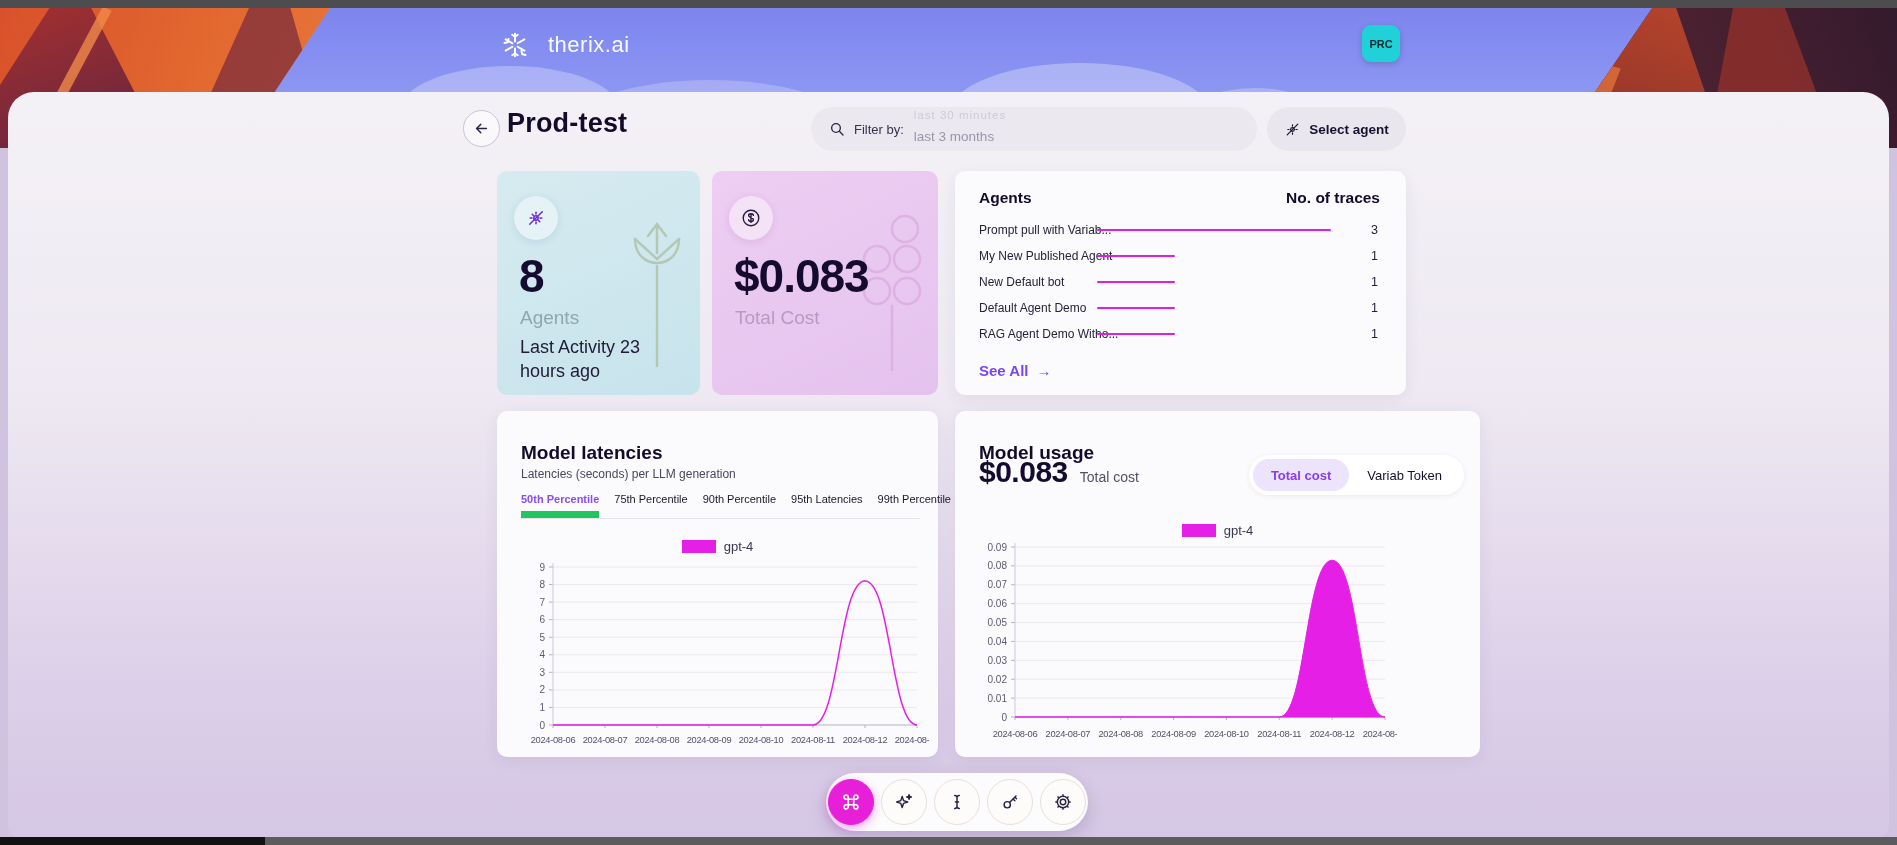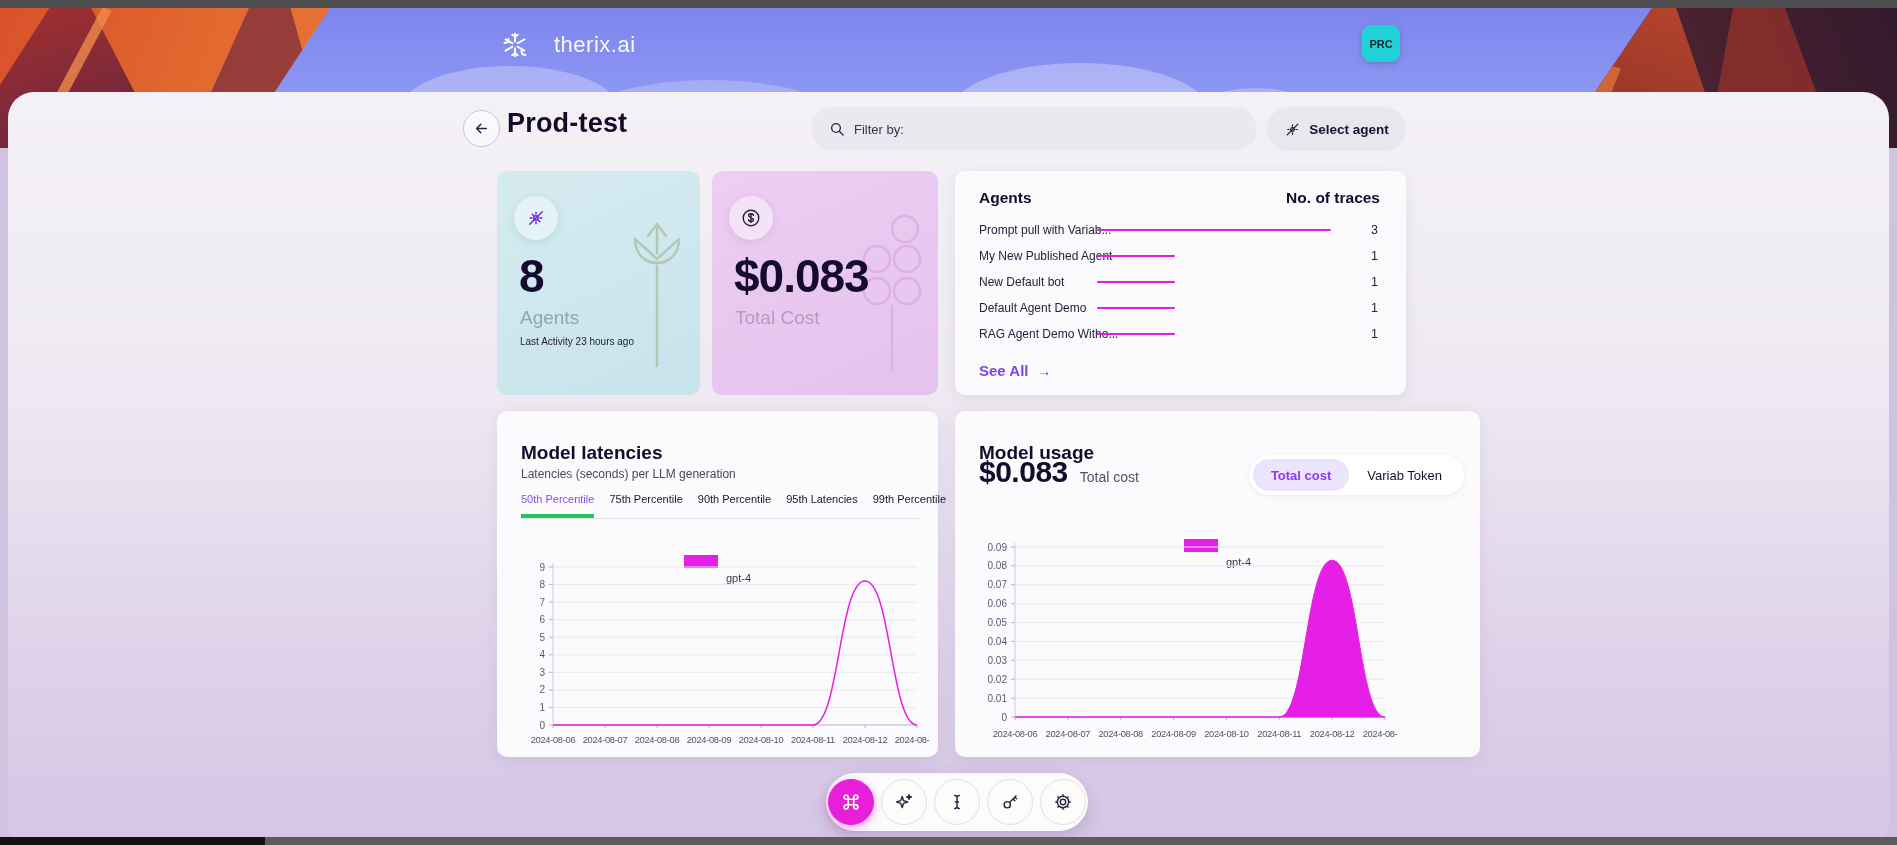--- a/index.html
+++ b/index.html
@@ -29,21 +29,21 @@
     clip-path:polygon(28% 0,100% 0,100% 100%,0 100%); }
   .rocks-right .slab1 { position:absolute; left:20px; top:0; width:160px; height:140px;
     background:linear-gradient(200deg,#b8452c,#8d3228); clip-path:polygon(30% 0,62% 0,92% 100%,0 100%,18% 40%); }
   .rocks-right .slab2 { position:absolute; left:150px; top:0; width:130px; height:140px;
     background:#8d2f2b; opacity:.85; clip-path:polygon(20% 0,60% 0,100% 100%,0 100%); }
   .rocks-right .hi { position:absolute; left:0px; top:55px; width:110px; height:90px;
     background:#d86a38; clip-path:polygon(40% 0,58% 6%,28% 100%,0 100%); opacity:.9;}
 
   
   .navbar { position:absolute; left:0; top:8px; width:100%; height:70px; z-index:5; }
-  .brand { position:absolute; left:500px; top:22px; display:flex; align-items:center; gap:24px; color:#ffffff;justify-content:flex-end; }
+  .brand { position:absolute; left:500px; top:22px; display:flex; align-items:center; gap:18px; color:#ffffff;justify-content:flex-end; }
   .brand-text { font-size:22px; font-weight:500; letter-spacing:.5px; opacity:.95; }
   .prc-badge { position:absolute; left:1362px; top:17px; width:38px; height:37px; background:#20d2d8;
     border-radius:9px; display:flex; align-items:center; justify-content:center;
     font-size:11px; font-weight:700; color:#0e2b33; box-shadow:0 2px 6px rgba(0,0,0,.18); }
 
   
   .main-card { position:absolute; left:8px; top:92px; width:1881px; height:745px;
     background:linear-gradient(180deg,#f4f1f6 0%, #eee9f2 40%, #ddd0e9 78%, #d5c7e5 100%);
     border-radius:26px 26px 10px 10px; z-index:10; }
 
@@ -68,21 +68,21 @@
   .stat-card.agents { left:489px; width:203px; background:linear-gradient(155deg,#d6ebf0 0%, #c7e3ec 100%); }
   .stat-card.cost { left:704px; width:226px; background:linear-gradient(155deg,#eecef2 0%, #e4c2ee 100%); }
   .badge-circle { position:absolute; left:17px; top:25px; width:44px; height:44px; border-radius:50%;
     display:flex; align-items:center; justify-content:center; }
   .stat-card.agents .badge-circle { background:#e5f2f6; box-shadow:0 2px 8px rgba(40,80,120,.12);}
   .stat-card.cost .badge-circle { background:#f4e2f6; box-shadow:0 2px 8px rgba(120,40,120,.12);}
   .stat-number { position:absolute; left:22px; top:78px; font-size:46px; font-weight:800; color:#150b2e; letter-spacing:-1px; }
   .stat-label { position:absolute; left:23px; top:136px; font-size:19px; }
   .stat-card.agents .stat-label { color:#8fa6ad; }
   .stat-card.cost .stat-label { color:#bb98c3; }
-  .stat-sub { position:absolute; left:23px; top:164px; width:150px; font-size:10px; line-height:1.35; color:#201b36; }
+  .stat-sub { position:absolute; left:23px; top:164px; width:150px; font-size:18px; line-height:1.35; color:#201b36; }
   .ornament { position:absolute; right:8px; top:40px; opacity:.85; }
 
   
   .panel { position:absolute; background:#fbfafd; border-radius:10px; box-shadow:0 4px 16px rgba(60,40,100,.07); }
   .agents-panel { left:947px; top:79px; width:451px; height:224px; }
   .agents-panel .hdr { position:absolute; top:18px; left:24px; right:26px; display:flex; justify-content:space-between; }
   .agents-panel .hdr .h1, .agents-panel .hdr .h2 { font-size:15.5px; font-weight:700; color:#140b2b; }
   .agent-rows { position:absolute; top:46px; left:24px; right:26px; }
   .agent-row { position:relative; height:26px; }
   .agent-row .albl { position:absolute; left:0; top:6px; font-size:12px; color:#27223a; white-space:nowrap; }
@@ -90,24 +90,24 @@
   .agent-row .aval { position:absolute; right:2px; top:6px; font-size:12.5px; color:#27223a; }
   .see-all { position:absolute; left:24px; bottom:16px; font-size:15px; font-weight:600; color:#7a45f3; cursor:pointer; display:flex; gap:8px; align-items:center;}
 
   
   .latency-panel { left:489px; top:319px; width:441px; height:346px; }
   .usage-panel   { left:947px; top:319px; width:525px; height:346px; }
   .panel-title { position:absolute; left:24px; top:14px; font-size:19px; font-weight:700; color:#140b2b;margin-top:17px; }
   .panel-sub { position:absolute; left:24px; top:56px; font-size:12px; color:#4c465e; }
   .tabs { position:absolute; left:24px; right:18px; top:82px; height:26px; display:flex; gap:15px; border-bottom:1px solid #e6e2ec; }
   .tab { font-size:11px; color:#1e172e; padding-bottom:8px; cursor:pointer; white-space:nowrap; }
-  .tab.active { color:#8a4cf5; border-bottom:4px solid #22c55e; font-weight:400;text-align:center; }
+  .tab.active { color:#8a4cf5; border-bottom:7px solid #22c55e; font-weight:700;text-align:center; }
   .legend { position:absolute; left:0; right:0; display:flex; justify-content:center; align-items:center; gap:8px; }
   .legend .swatch { width:34px; height:13px; background:#e51fe5; }
-  .legend .ltext { font-size:11px; color:#3c364e;margin-top:33px; }
+  .legend .ltext { font-size:13px; color:#3c364e; }
   .lat-legend { top:128px; }
   .use-legend { top:112px; }
   .chart-svg { position:absolute; left:8px; }
   .lat-svg { top:142px; }
   .use-svg { top:124px; }
 
   
   .usage-total { position:absolute; left:24px; top:44px; display:flex; align-items:baseline; gap:12px; }
   .usage-total .big { font-size:30px; font-weight:800; color:#150b2e; letter-spacing:-.5px; }
   .usage-total .sm { font-size:14px; color:#554f66; }
@@ -170,20 +170,24 @@
     <div class="page-title">Prod-test</div>
 
     <div class="search-pill">
       <span class="mag">
         <svg width="16" height="16" viewBox="0 0 24 24" fill="none" stroke="#2c2344" stroke-width="2" stroke-linecap="round">
           <circle cx="10.5" cy="10.5" r="6.5"></circle>
             <path d="M15.5 15.5L21 21"></path>
         </svg>
       </span>
       <span class="filter-label">Filter by:</span>
+      <span class="filter-valwrap">
+        <span class="filter-ghost">last 30 minutes</span>
+        <span class="filter-value">last 3 months</span>
+      </span>
     </div>
 
     <div class="select-agent-btn">
       <svg width="17" height="17" viewBox="0 0 24 24" fill="none" stroke="#181130" stroke-width="1.7" stroke-linecap="round">
         <path d="M4.5 19.5L19.5 4.5"></path>
           <circle cx="12" cy="12" r="2.6"></circle>
         <path d="M12 7.2V5.4 M12 18.6v-1.8 M7.2 12H5.4 M18.6 12h-1.8"></path>
       </svg>
       <span class="lbl">Select agent</span>
     </div>

